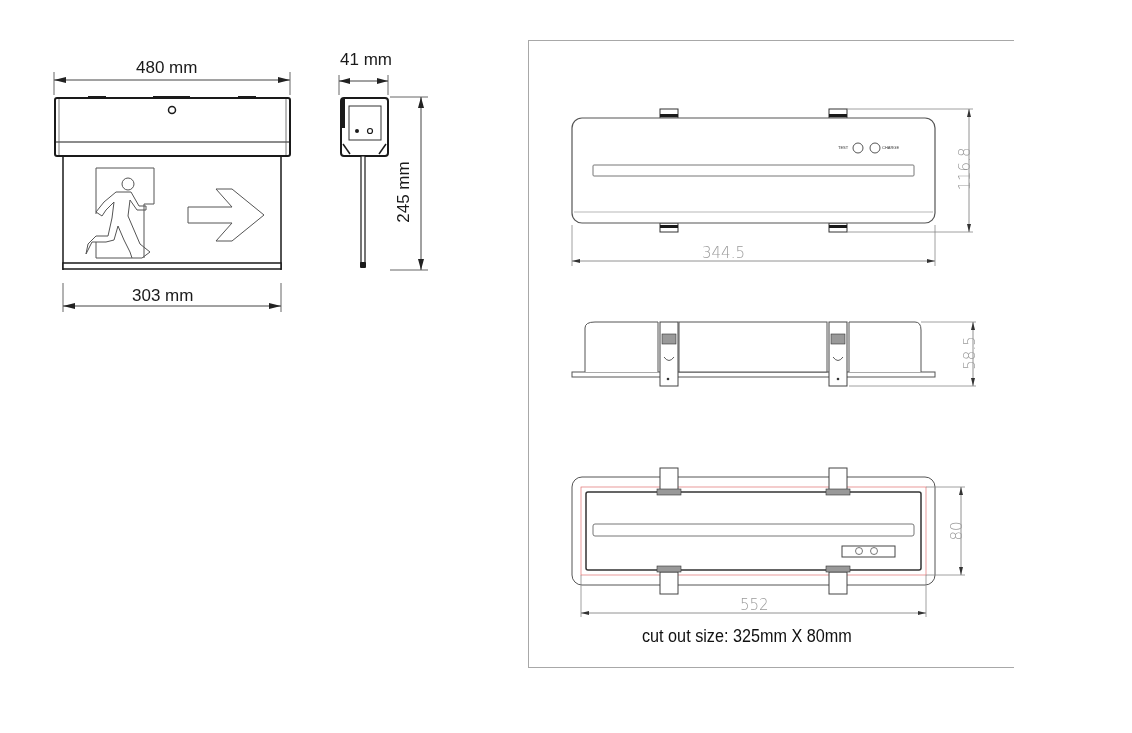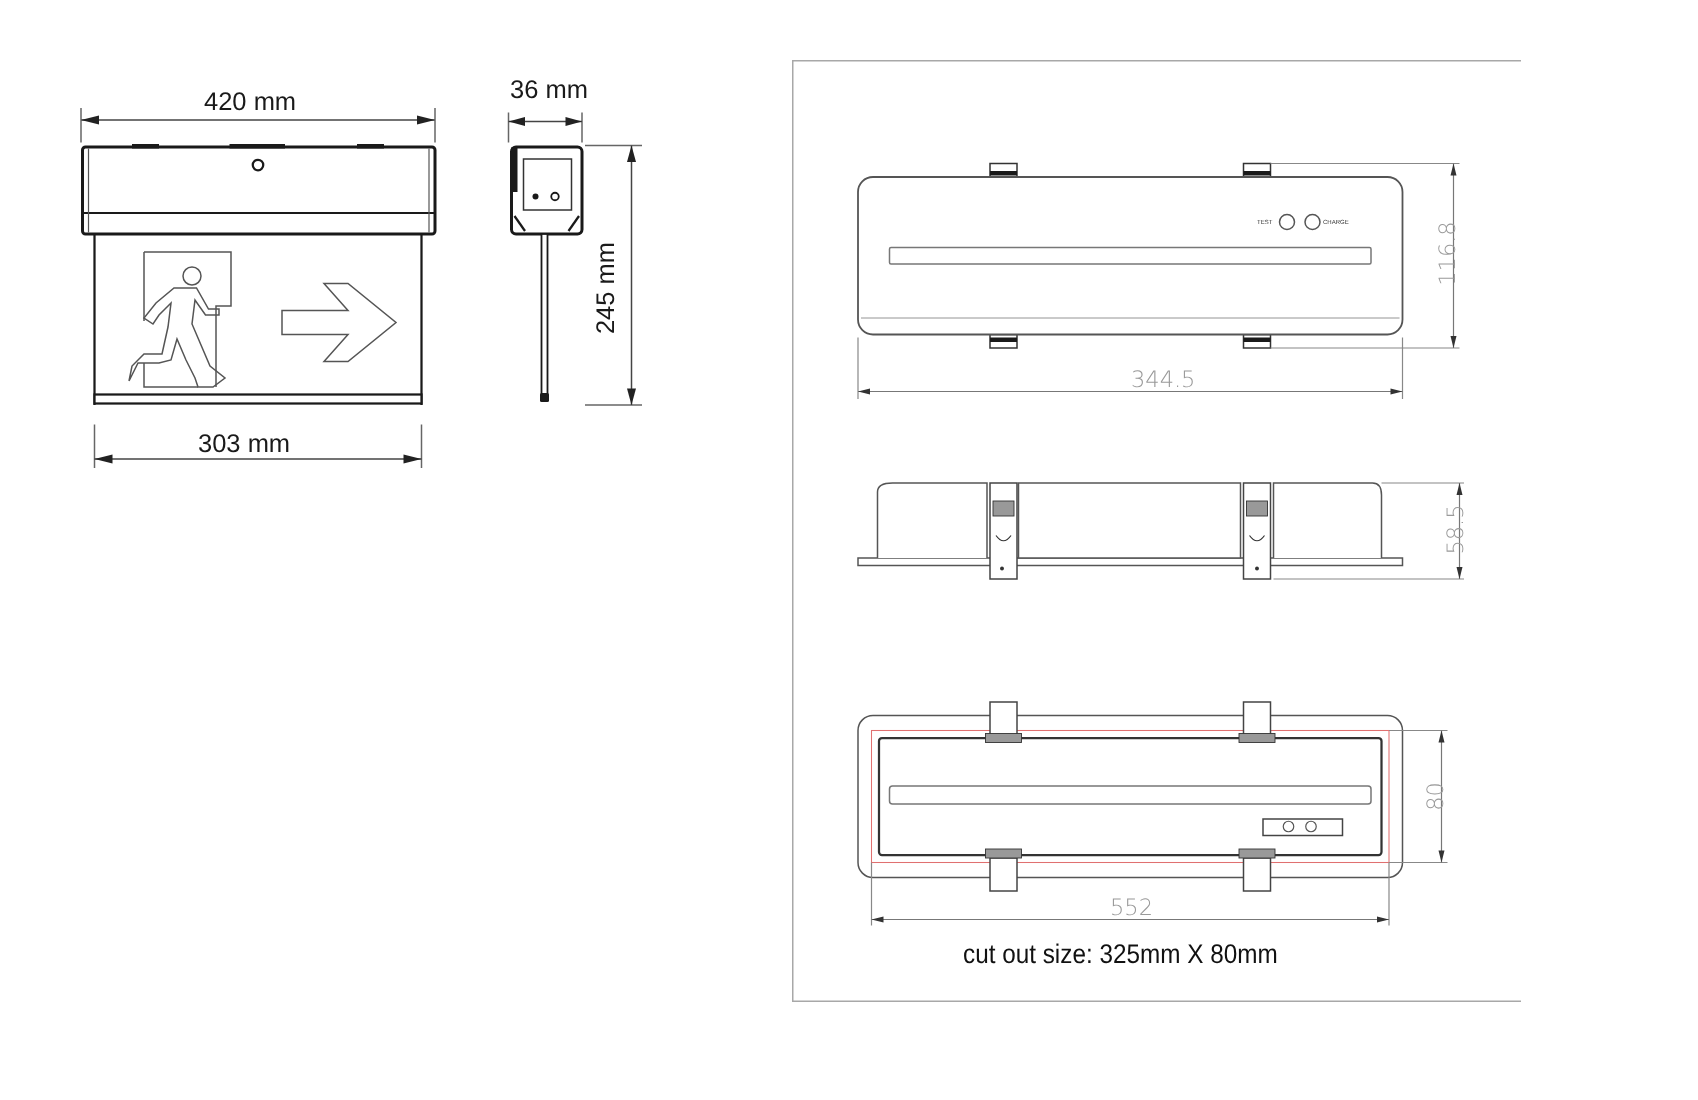--- a/index.html
+++ b/index.html
@@ -52,21 +52,21 @@
       <circle cx="44" cy="18" r="6"></circle>
       <path d="M32,26 L47,26 L55,40 L62,40 L62,44 L53,44 L46,34 L44,50 L56,78 L66,86 L58,92 L48,92 L46,86 L40,74 L34,60 L30,74 L22,76 L8,76 L2,88 L4,78 L12,70 L24,70 L28,52 L30,36 L22,44 L18,50 L12,46 L20,36 Z"></path>
       <polyline points="12,76 12,92 48,92"></polyline>
     </g>
   </svg>
 
   <svg width="80" height="56" style="left:188px;top:187px" viewBox="0 0 80 56">
     <polygon points="0,20 44,20 28,2 44,2 76,28 44,54 28,54 44,36 0,36" fill="none" stroke="#555" stroke-width="1"></polygon>
   </svg>
 </div>
-<div class="abs dimtxt" style="left:136px;top:58px;">420 mm</div>
+<div class="abs dimtxt" style="left:136px;top:58px;">480 mm</div>
 <div class="abs dimtxt" style="left:132px;top:286px;">303 mm</div>
 
 <div>
   <svg width="1132" height="733" style="left:0;top:0">
 
     <line x1="339" y1="75" x2="339" y2="95" stroke="#666" stroke-width="1"></line>
     <line x1="388" y1="75" x2="388" y2="95" stroke="#666" stroke-width="1"></line>
     <line x1="339" y1="81" x2="388" y2="81" stroke="#444" stroke-width="1"></line>
     <polygon points="339,81 350,78 350,84" fill="#222"></polygon>
     <polygon points="388,81 377,78 377,84" fill="#222"></polygon>
@@ -82,21 +82,21 @@
     <rect x="361" y="156" width="4" height="110" fill="#fff" stroke="#1a1a1a" stroke-width="1.2"></rect>
     <rect x="360" y="262" width="6" height="6" rx="1" fill="#1a1a1a"></rect>
 
     <line x1="390" y1="97" x2="428" y2="97" stroke="#666" stroke-width="1"></line>
     <line x1="390" y1="270" x2="428" y2="270" stroke="#666" stroke-width="1"></line>
     <line x1="421" y1="97" x2="421" y2="270" stroke="#444" stroke-width="1"></line>
     <polygon points="421,97 418,108 424,108" fill="#222"></polygon>
     <polygon points="421,270 418,259 424,259" fill="#222"></polygon>
   </svg>
 </div>
-<div class="abs dimtxt" style="left:340px;top:50px;">36 mm</div>
+<div class="abs dimtxt" style="left:340px;top:50px;">41 mm</div>
 <div class="abs dimtxt" style="left:368px;top:182px;transform:rotate(-90deg);transform-origin:center;width:72px;text-align:center;">245 mm</div>
 
 <div class="frame"></div>
 
 <div>
   <svg width="1132" height="733" style="left:0;top:0">
 
     <rect x="660" y="109" width="18" height="9" fill="#fff" stroke="#333" stroke-width="1"></rect>
     <rect x="660" y="114" width="18" height="3" fill="#1a1a1a"></rect>
     <rect x="829" y="109" width="18" height="9" fill="#fff" stroke="#333" stroke-width="1"></rect>
@@ -120,21 +120,21 @@
 
     <line x1="572" y1="225" x2="572" y2="266" stroke="#888" stroke-width="0.8"></line>
     <line x1="935" y1="225" x2="935" y2="266" stroke="#888" stroke-width="0.8"></line>
     <line x1="572" y1="261" x2="935" y2="261" stroke="#777" stroke-width="0.8"></line>
     <polygon points="572,261 580,259 580,263" fill="#333"></polygon>
     <polygon points="935,261 927,259 927,263" fill="#333"></polygon>
   </svg>
 </div>
 <div class="abs" style="left:838px;top:145px;font-size:4px;color:#333;font-family:'Liberation Sans',sans-serif;">TEST</div>
 <div class="abs" style="left:882px;top:145px;font-size:4px;color:#333;font-family:'Liberation Sans',sans-serif;">CHARGE</div>
-<div class="abs dimtxt-light" style="left:754px;top:244px;">344.5</div>
+<div class="abs dimtxt-light" style="left:702px;top:244px;">344.5</div>
 <div class="abs dimtxt-light" style="left:935px;top:160px;transform:rotate(-90deg);width:60px;text-align:center;">116.8</div>
 
 <div>
   <svg width="1132" height="733" style="left:0;top:0">
     <rect x="572" y="372" width="363" height="5" fill="#fff" stroke="#555" stroke-width="1"></rect>
     <path d="M585,372 L585,328 Q585,322 595,322 L658,322 L658,372" fill="#fff" stroke="#555" stroke-width="1"></path>
     <rect x="679" y="322" width="148" height="50" fill="#fff" stroke="#555" stroke-width="1"></rect>
     <path d="M849,372 L849,322 L915,322 Q921,322 921,330 L921,372" fill="#fff" stroke="#555" stroke-width="1"></path>
 
     <rect x="660" y="322" width="18" height="64" fill="#fff" stroke="#444" stroke-width="1"></rect>

